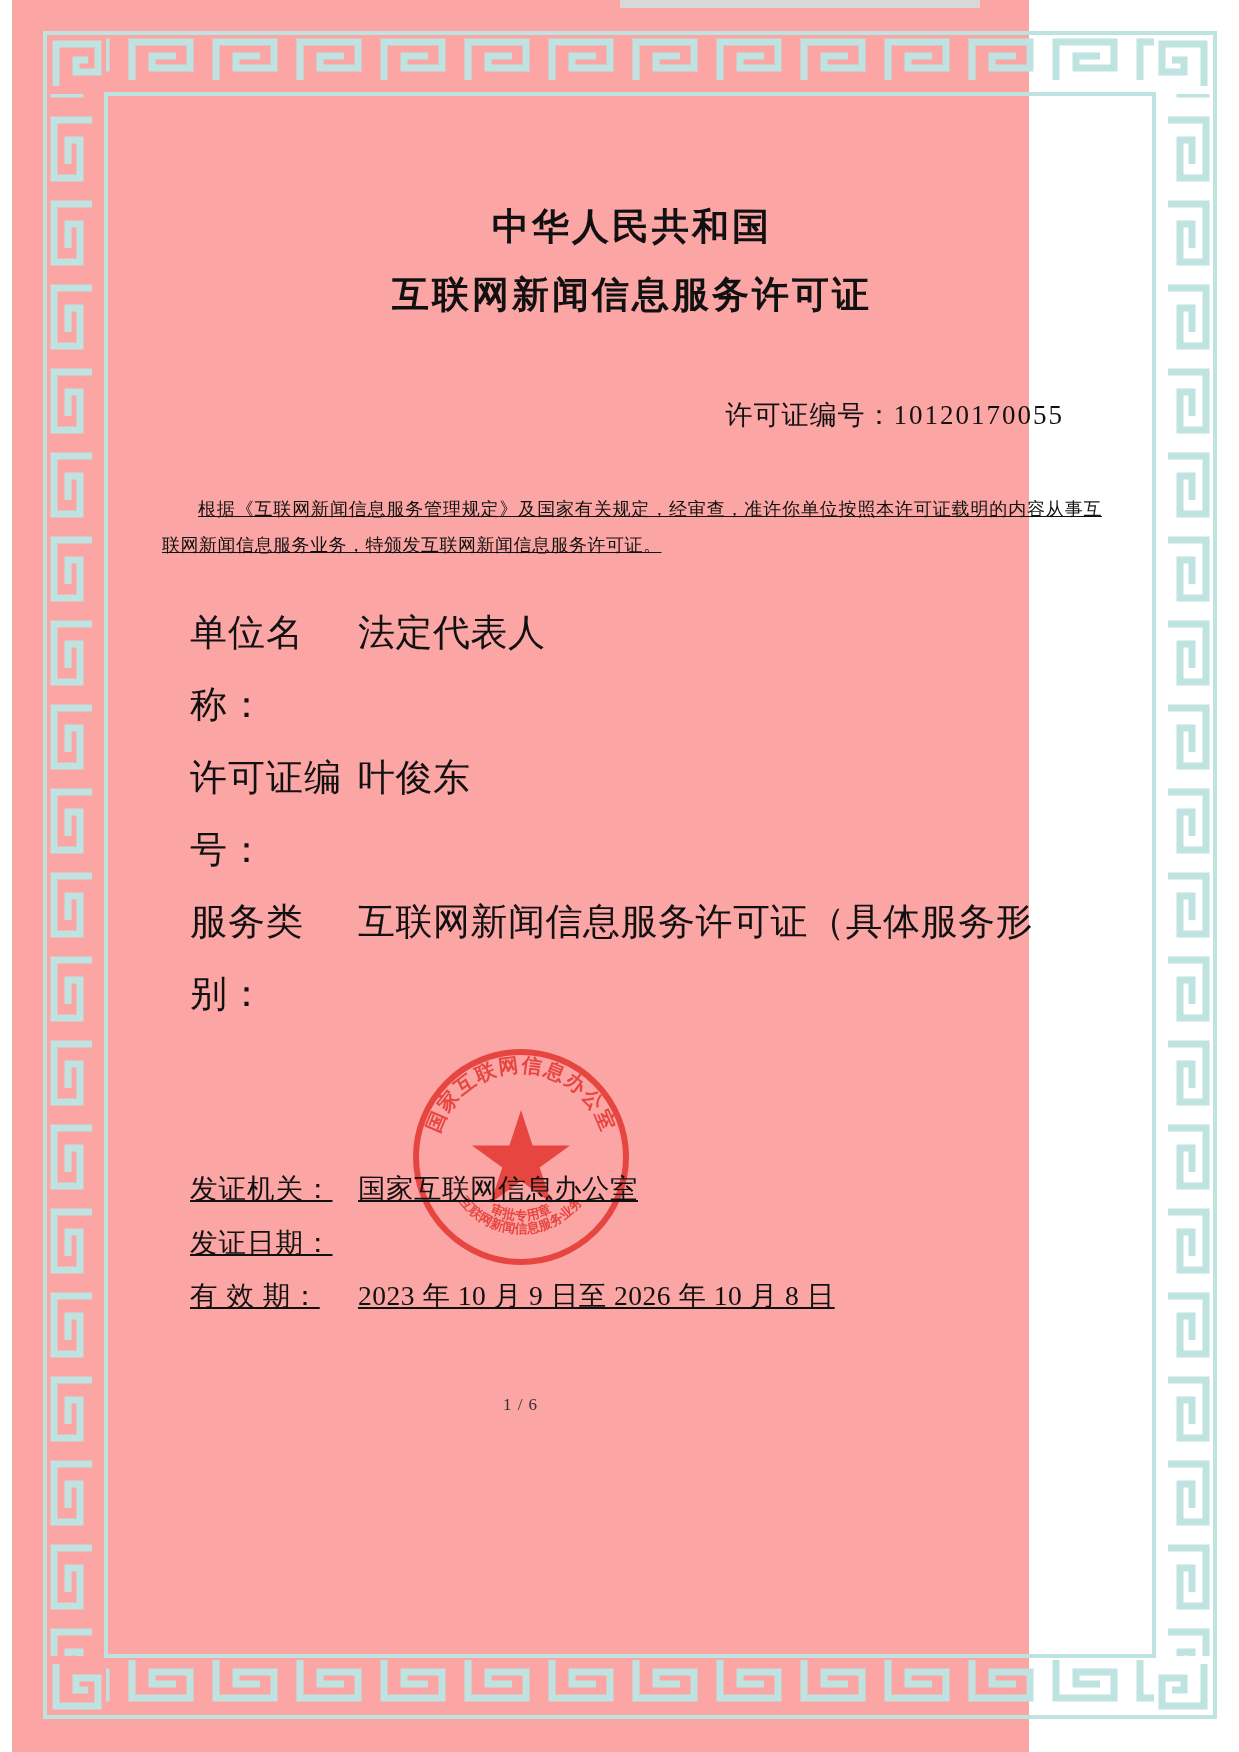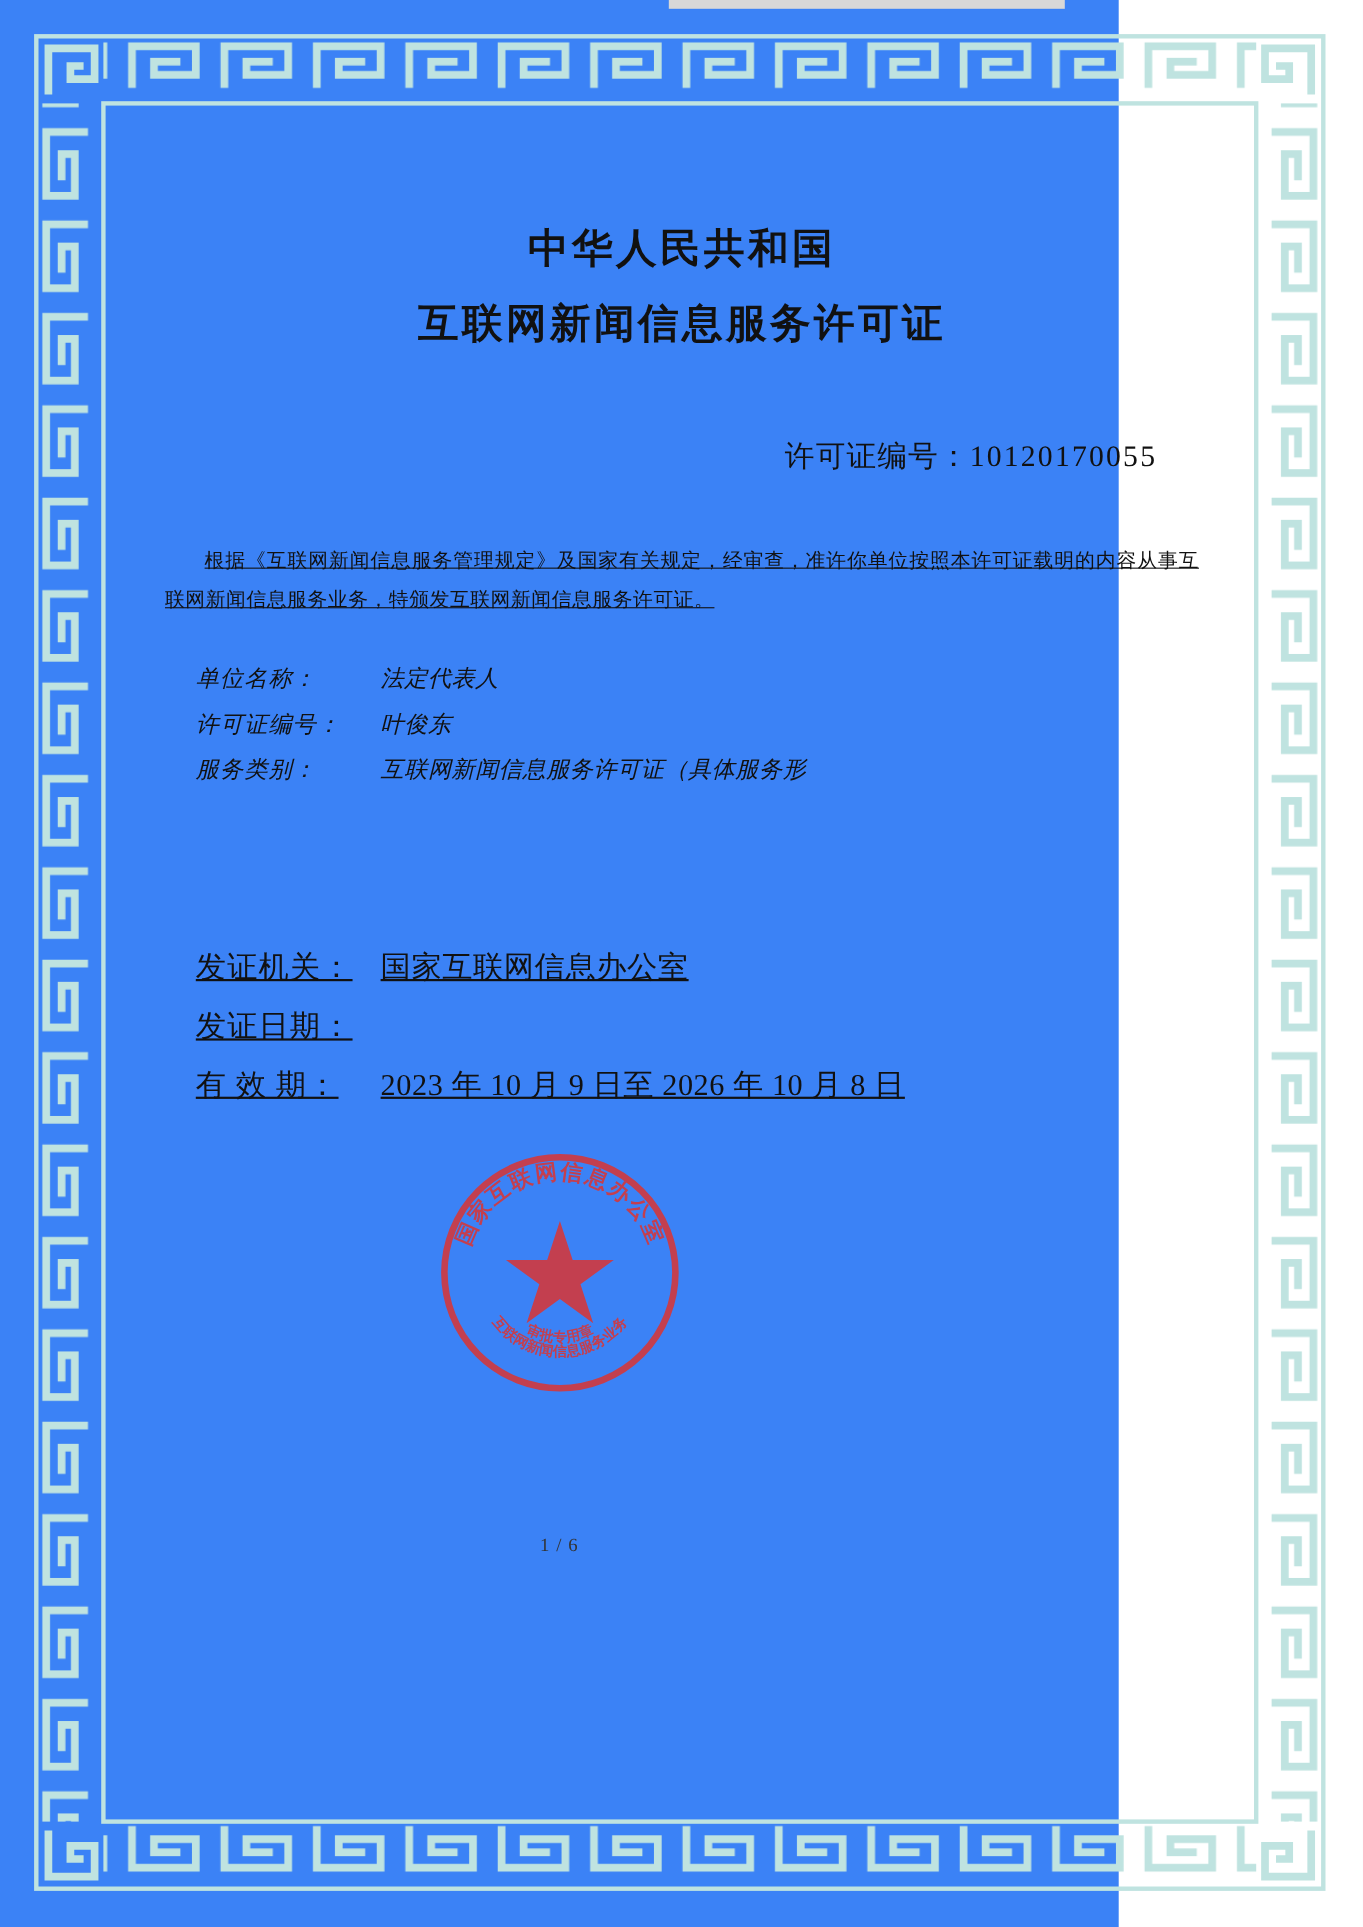--- a/index.html
+++ b/index.html
@@ -12,24 +12,24 @@
     height: 1752px;
     position: relative;
     font-family: "Liberation Serif", "DejaVu Serif", serif;
     color: #1a1a1a;
     overflow: hidden;
   }
 
   
   .page {
     position: absolute;
-    left: 0; top: 0;
+    left: 12px; top: 0;
     width: 1017px;
     height: 1752px;
-    background: #3b82f6;
+    background: #fca5a5;
   }
 
   
   .scan-top-strip {
     position: absolute;
     left: 608px; top: 0;
     width: 360px; height: 8px;
     background: #d8d8d8;
   }
 
@@ -86,24 +86,23 @@
     line-height: 2.0;
     text-indent: 2em;
     text-align: justify;
     letter-spacing: 0.5px;
     color: #111;
     text-decoration: underline;
   }
 
   .fields {
     margin-top: 34px;
-    font-size: 21px;
+    font-size: 37px;
     line-height: 1.95;
     color: #111;
-    font-style: italic;
   }
   .field-row {
     display: flex;
     align-items: flex-start;
     padding-left: 28px;
   }
   .field-label {
     width: 168px;
     flex: 0 0 168px;
     letter-spacing: 1px;

